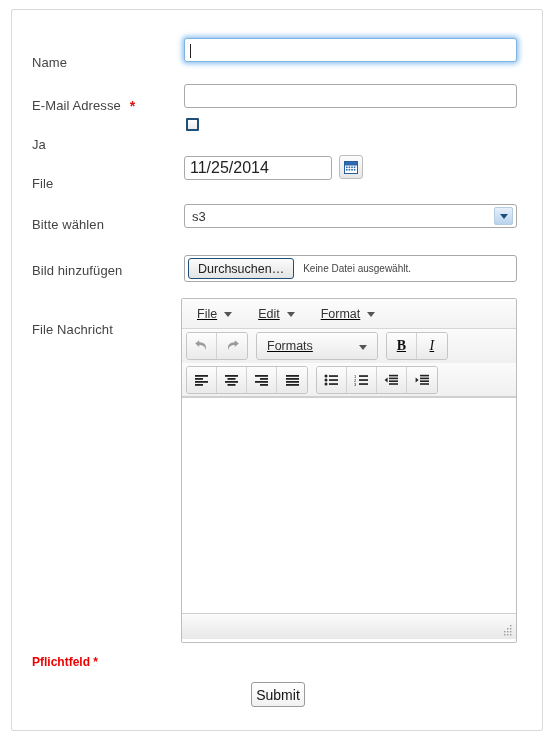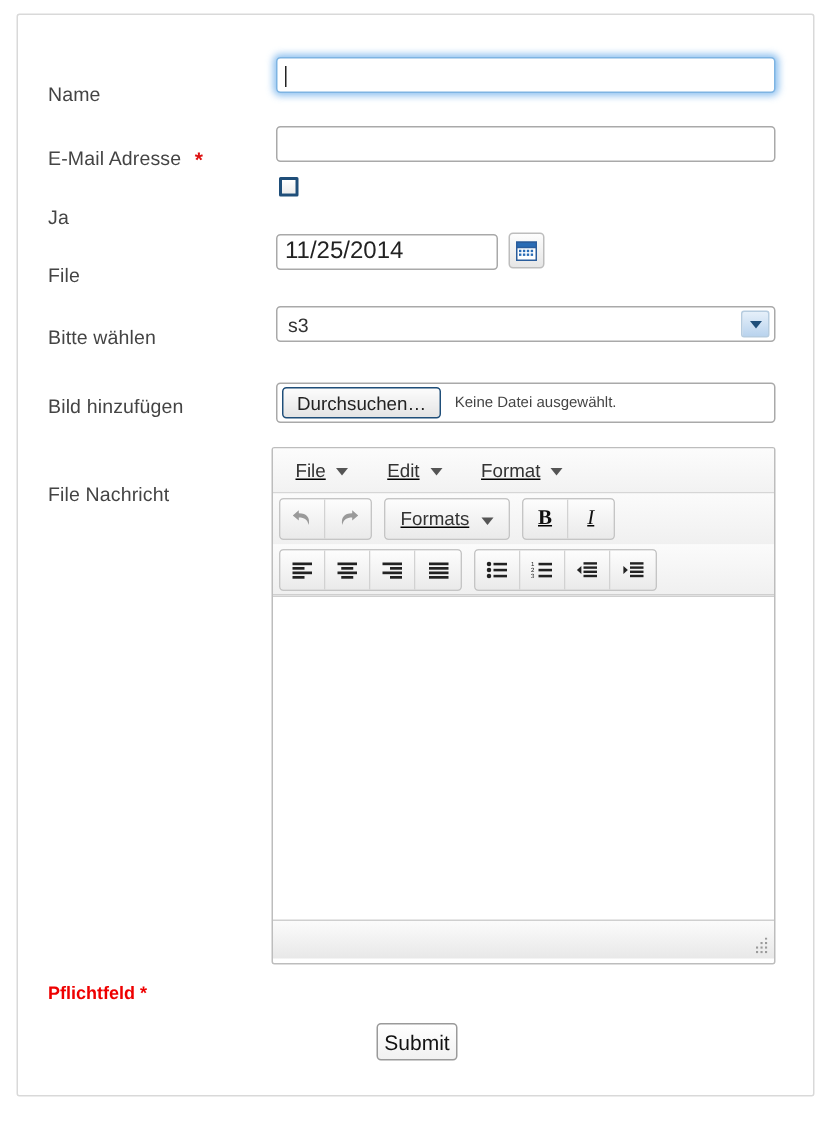--- a/index.html
+++ b/index.html
@@ -182,21 +182,21 @@
     overflow: hidden;
     margin-right: 8px;
     background: linear-gradient(#fdfdfd, #e9e9e9);
   }
   .tbtn {
     width: 30px; height: 26px;
     display: flex; align-items: center; justify-content: center;
     border-right: 1px solid #d2d2d2;
     background: linear-gradient(#fdfdfd, #eaeaea);
   }
-  .tbtn:last-child { border-right: none; }
+  .tbtn:last-child { border-right: none; gap: 38px; }
   .tbtn.wide {
     width: auto; padding: 0 10px;
     font-size: 12.5px; color: #333;
   }
   .tbtn .mcaret {
     width: 0; height: 0;
     border-left: 4px solid transparent;
     border-right: 4px solid transparent;
     border-top: 5px solid #555;
     margin-left: 8px;

